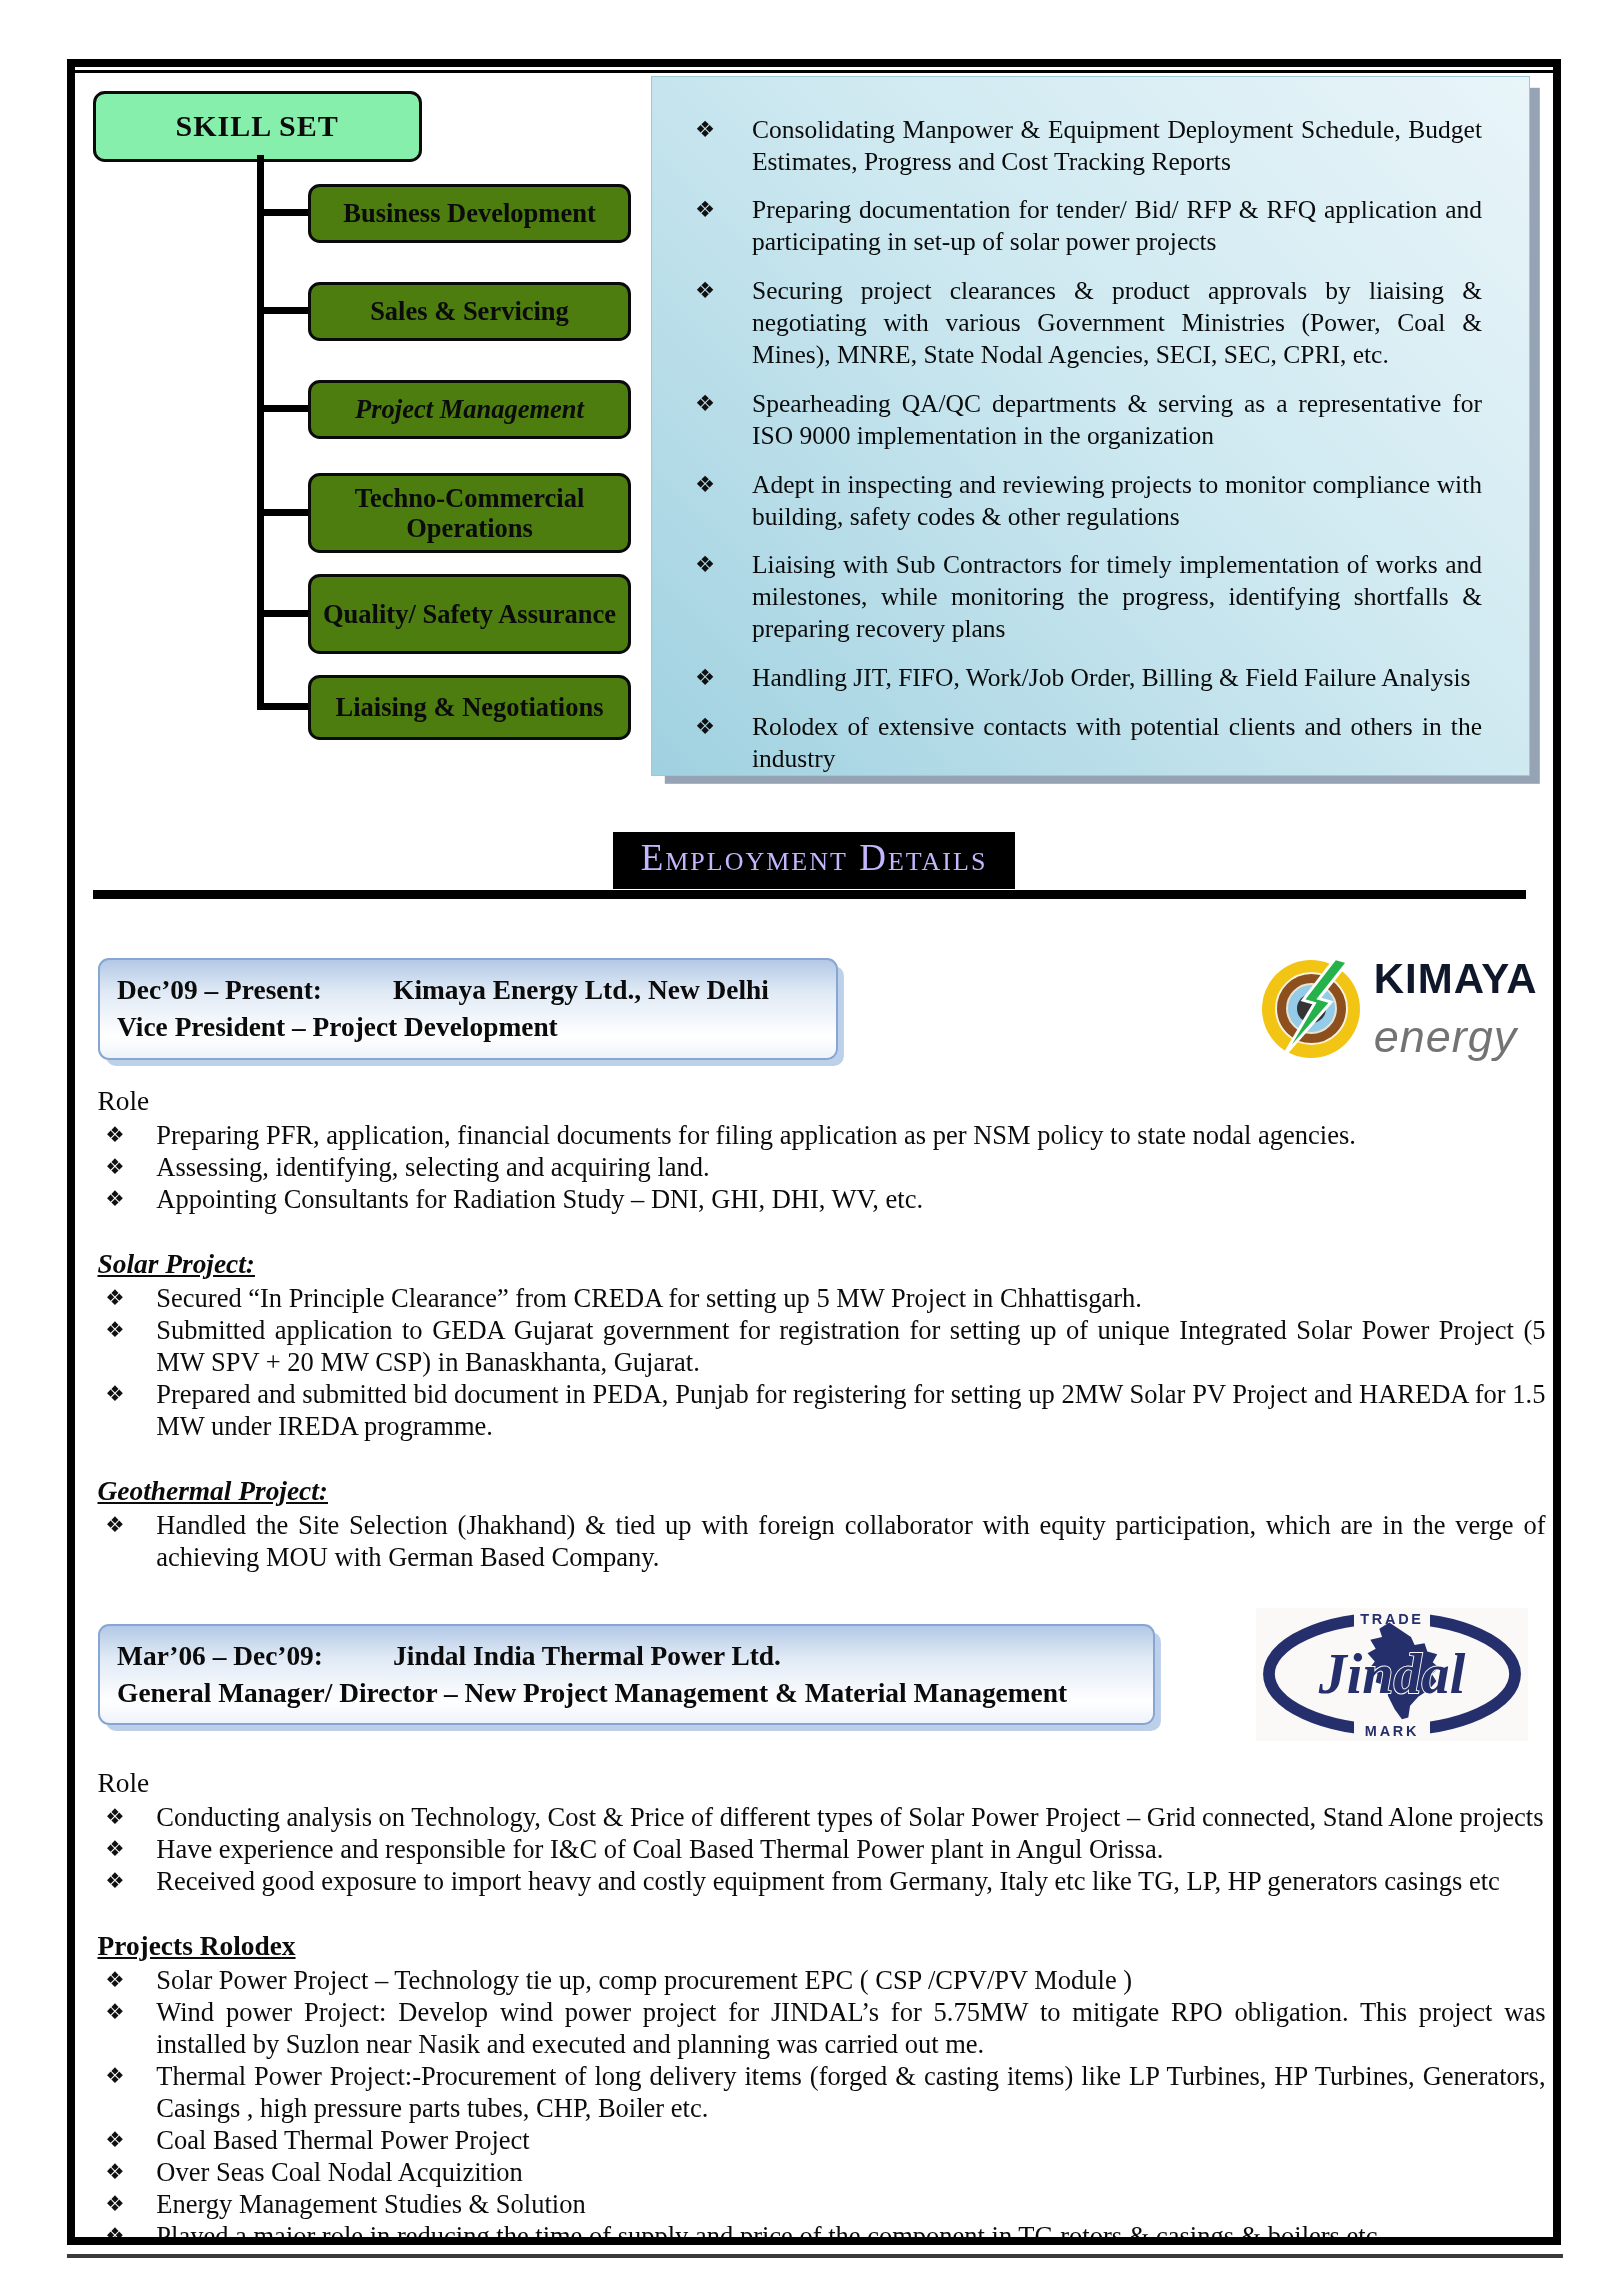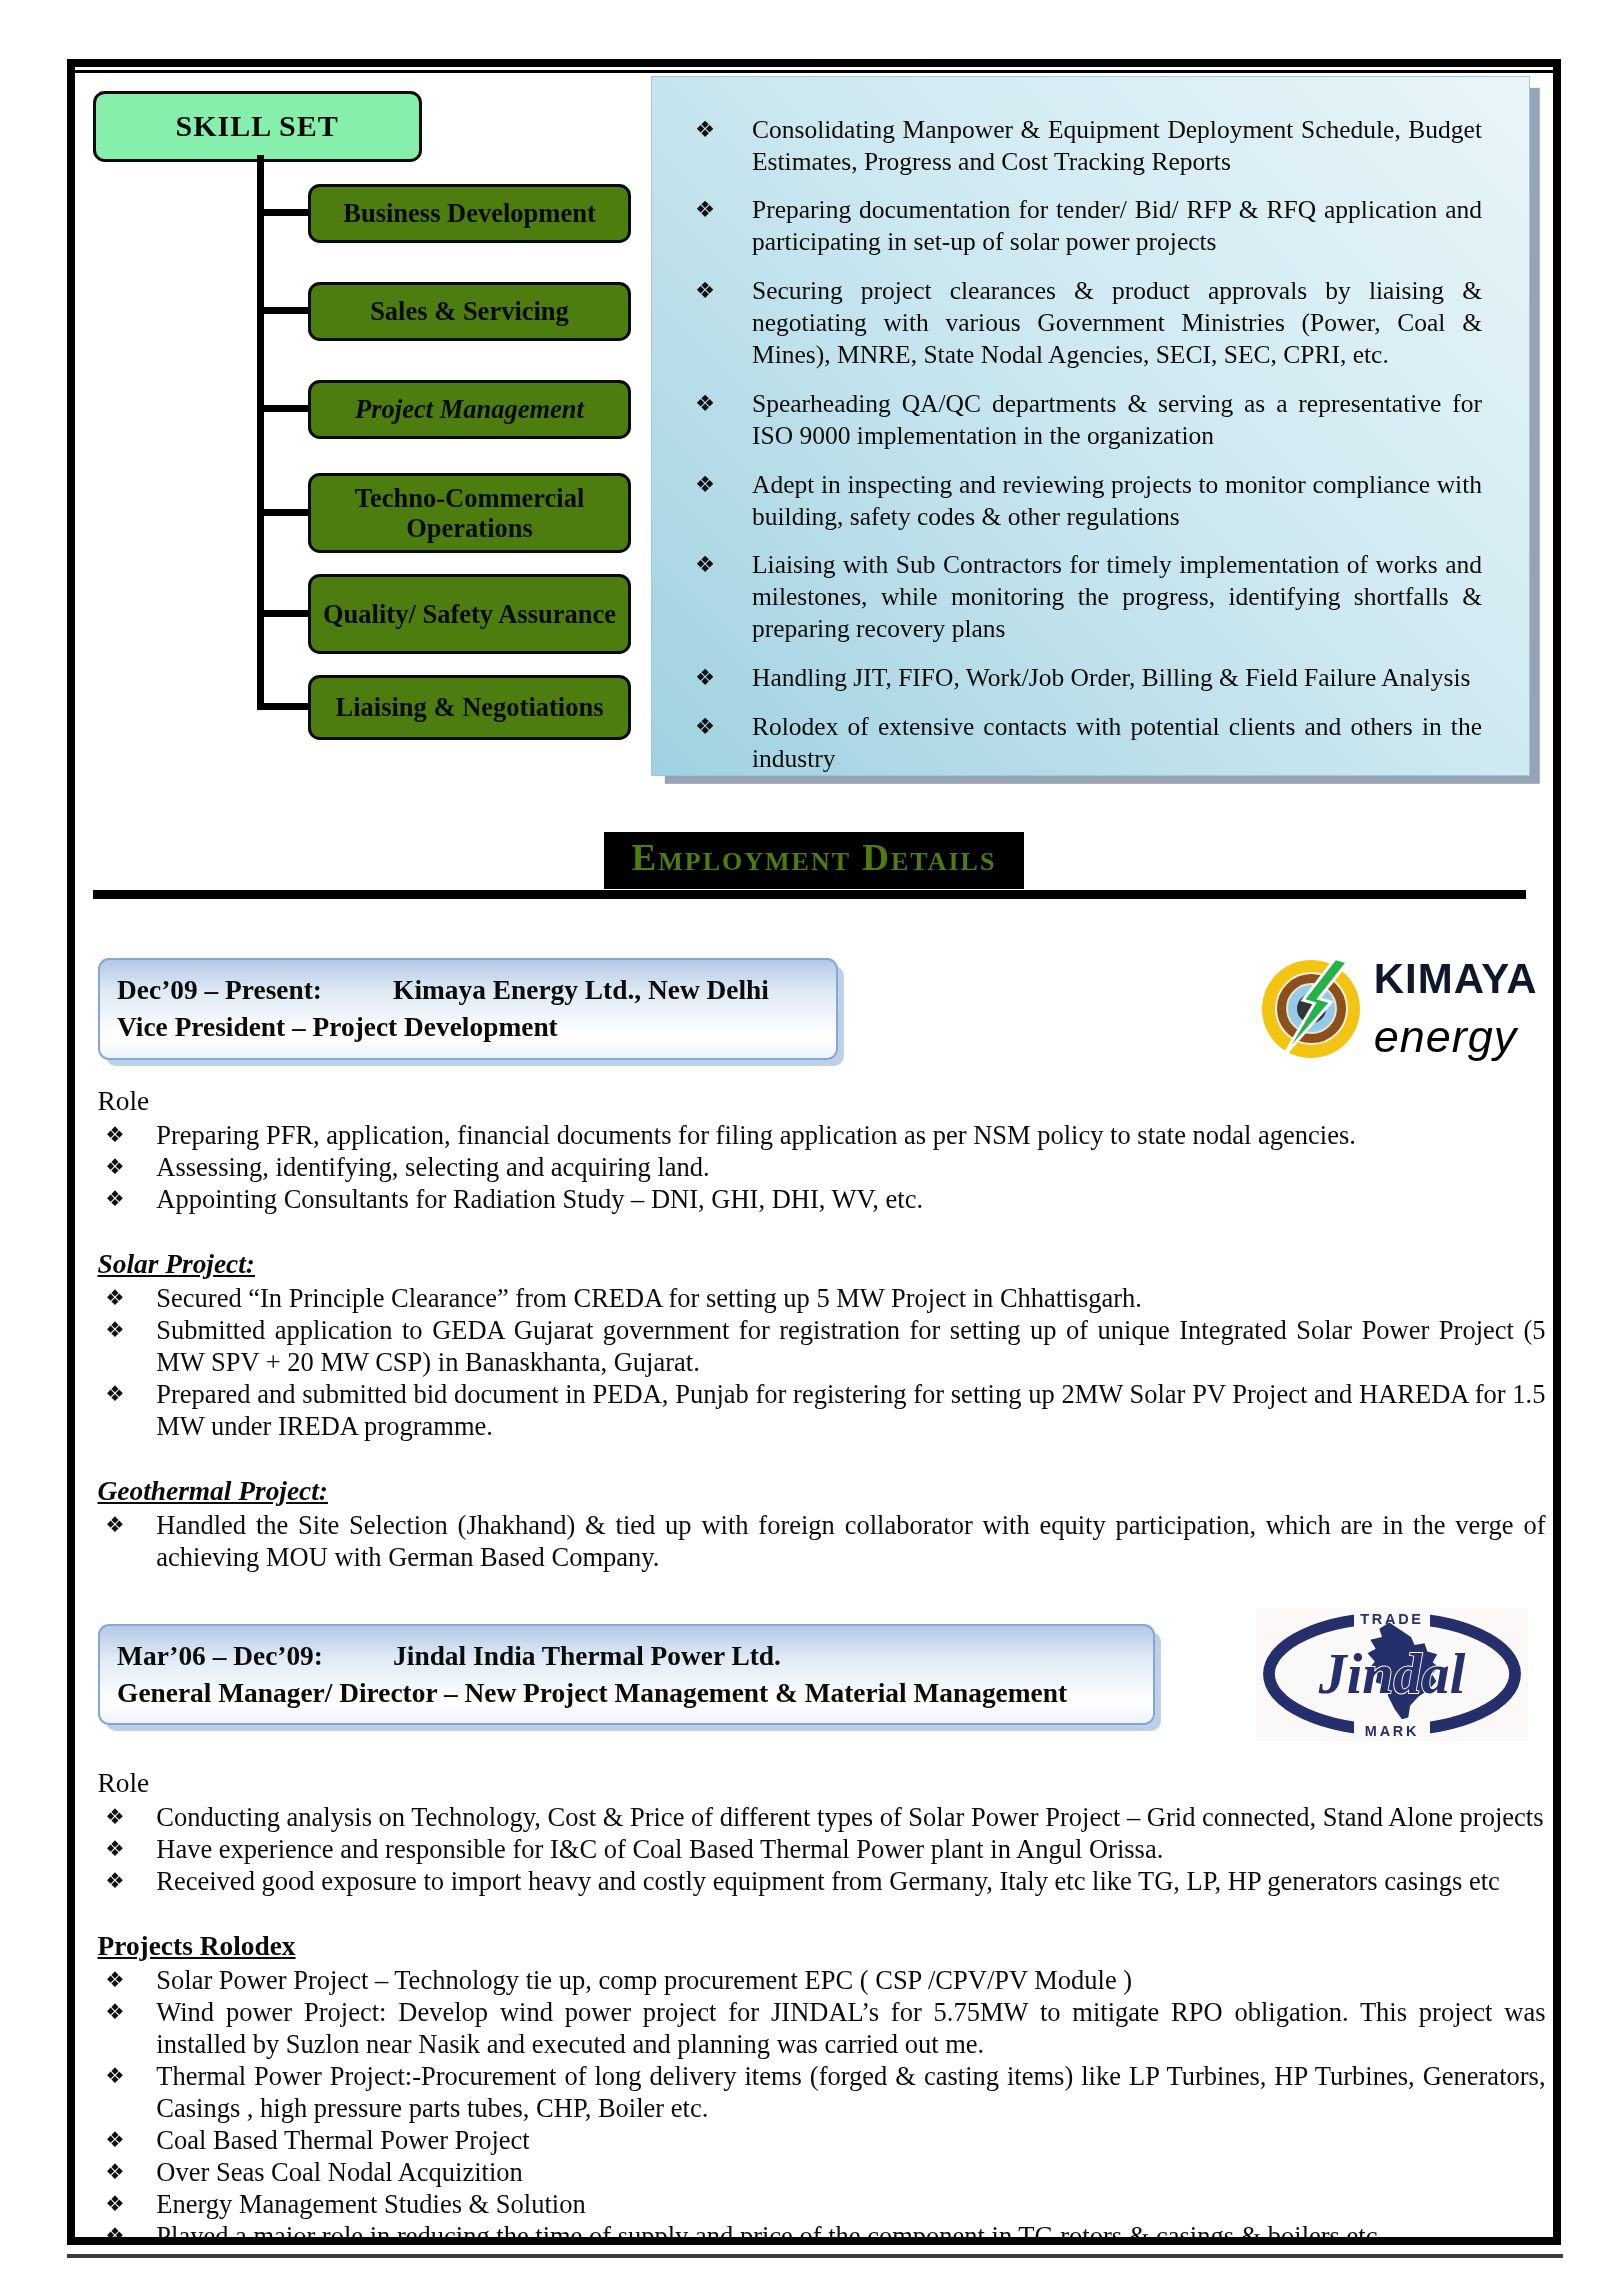--- a/index.html
+++ b/index.html
@@ -33,22 +33,22 @@
     background:linear-gradient(225deg,#e9f5f9 0%,#cfe9f1 45%,#a0d1e0 100%);
     border:1px solid #9fc8d6;box-shadow:11.8px 9.8px 0 -2px #95a3b4;
     padding:37px 47px 19.6px 43px;}
   .hl-row{display:flex;margin-bottom:16.7px;}
   .hl-row .marker{flex:0 0 57px;font-size:22.5px;line-height:32px;color:#101010;}
   .hl-row p{margin:0;flex:1;font-size:25.5px;line-height:32px;text-align:justify;}
 
   
   .emp-wrap{position:relative;margin-top:765px;height:69px;}
   .emp-rule{position:absolute;left:17.6px;right:27.4px;bottom:2px;height:8.8px;background:#000;}
-  .emp-header{position:relative;z-index:1;width:fit-content;margin:16px auto;background:#000;color:#4d7c0f;
-    font-variant:small-caps;font-weight:700;font-size:37px;letter-spacing:2px;padding:3.9px 27.4px 9.8px 27.4px;}
+  .emp-header{position:relative;z-index:1;width:fit-content;margin:16px auto;background:#000;color:#c4b5fd;
+    font-variant:small-caps;font-weight:400;font-size:37px;letter-spacing:2px;padding:3.9px 27.4px 9.8px 27.4px;}
 
   
   .body-flow{margin:57px 0 0 22.5px;width:1448px;font-size:26.5px;line-height:32px;}
   .b-row{display:flex;}
   .b-row .marker{flex:0 0 51px;padding-left:7.8px;font-size:21.6px;color:#101010;}
   .b-row p{margin:0;flex:1;text-align:justify;}
   .sec-head{font-size:27.4px;margin:0 0 2px 0;}
   .sec-head.plain{margin-top:0;}
   .sec-head.iu{font-style:italic;font-weight:bold;text-decoration:underline;margin-top:33px;}
   .sec-head.u{font-weight:bold;text-decoration:underline;margin-top:33px;}
@@ -66,21 +66,21 @@
   
   .kimaya-logo{display:flex;align-items:center;gap:13.7px;margin-right:7.8px;}
   .k-emblem{position:relative;width:98px;height:98px;}
   .k-outer{width:98px;height:98px;border-radius:50%;background:#f2c413;display:flex;align-items:center;justify-content:center;}
   .k-mid{width:73px;height:73px;border-radius:50%;background:#8d4f1e;border:2px solid #f7f2dd;display:flex;align-items:center;justify-content:center;box-sizing:border-box;}
   .k-inner{width:51px;height:51px;border-radius:50%;background:#93cbe8;border:2px solid #e8e4cf;display:flex;align-items:center;justify-content:center;box-sizing:border-box;}
   .k-core{width:29px;height:29px;border-radius:50%;background:#343434;}
   .k-bolt{position:absolute;left:25.5px;top:-7.8px;transform:rotate(16deg);}
   .k-text{display:flex;flex-direction:column;font-family:"Liberation Sans","DejaVu Sans",sans-serif;}
   .k-brand{font-weight:bold;font-size:42px;letter-spacing:1px;color:#0f172a;line-height:1;}
-  .k-sub{font-style:italic;font-size:45px;color:#000000;line-height:1;margin-top:14px;letter-spacing:1px;}
+  .k-sub{font-style:italic;font-size:45px;color:#737373;line-height:1;margin-top:14px;letter-spacing:1px;}
 
   
   .jindal-logo{margin-right:17.6px;background:#fbfafa;}
 </style>
 </head>
 <body>
 
 <div class="canvas">
   <div class="sheet">
     <div class="sheet-inner">

